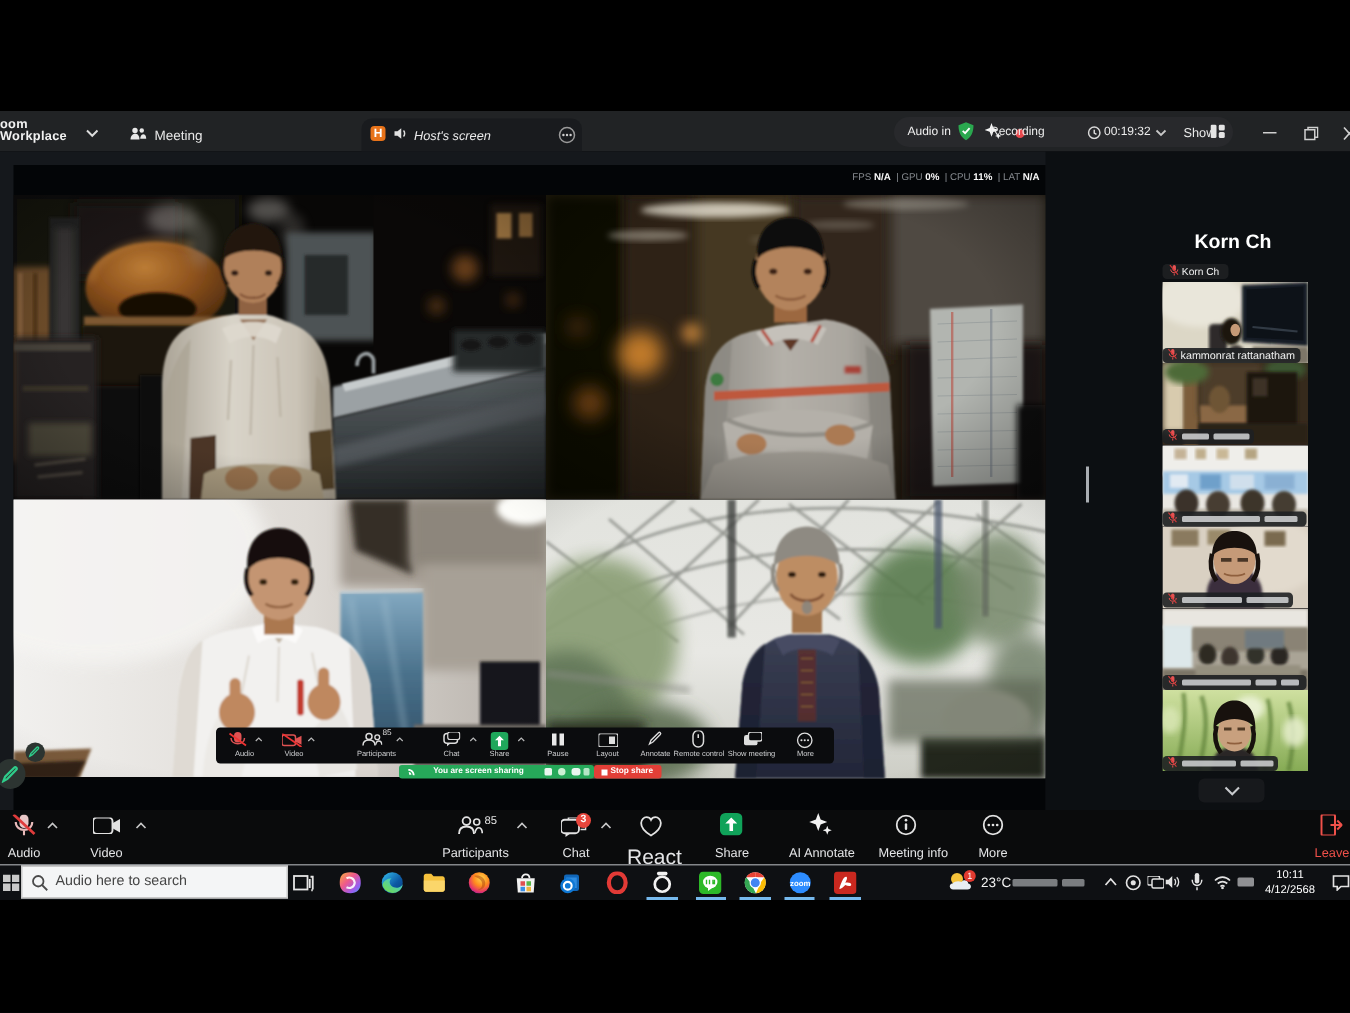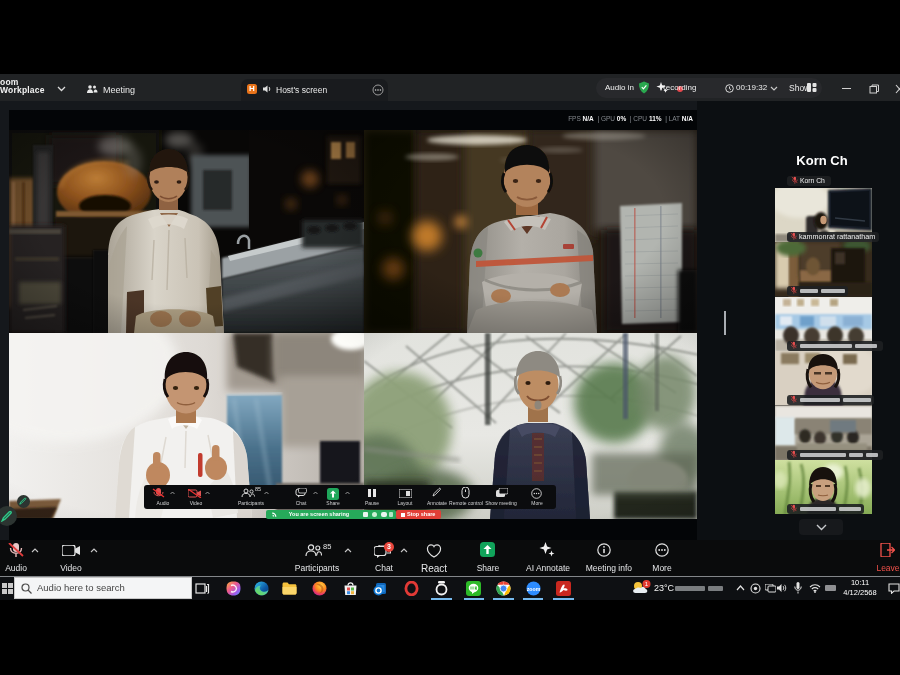--- a/index.html
+++ b/index.html
@@ -5,21 +5,21 @@
 * { margin:0; padding:0; box-sizing:border-box; }
 html,body { width:900px; height:675px; background:#000; overflow:hidden; font-family:"Liberation Sans",sans-serif; }
 .abs { position:absolute; }
 #stage { position:relative; width:900px; height:675px; background:#000; }
 
 #topbar { left:0; top:74px; width:900px; height:27px; background:#212325; }
 #logo { left:0; top:78px; color:#f2f2f2; font-weight:bold; font-size:8.5px; line-height:8px; letter-spacing:.2px;}
 #meetTxt { left:103px; top:85px; font-size:9px; color:#e8e8e8;text-align:center; }
 #tab { left:241px; top:79px; width:147px; height:22px; background:#191b1e; border-radius:7px 7px 0 0; }
 #tabH { left:247px; top:84px; width:10px; height:10px; background:#e8731a; border-radius:2.5px; color:#fff; font-size:8px; font-weight:bold; text-align:center; line-height:10px; }
-#tabTxt { left:276px; top:85px; font-size:8.5px; color:#e9e9e9; }
+#tabTxt { left:276px; top:85px; font-size:8.5px; color:#e9e9e9;font-style:italic; }
 #rpill { left:596px; top:78px; width:226px; height:20px; background:#28292c; border-radius:10px; }
 #signin { left:605px; top:83px; font-size:8px; color:#f0f0f0; }
 #rectxt { left:660px; top:83px; font-size:8px; color:#ececec; }
 #timetxt { left:736px; top:83px; font-size:8px; color:#ececec; }
 #viewtxt { left:789px; top:83px; font-size:8.5px; color:#ececec; }
 
 #winbg { left:0; top:101px; width:900px; height:439px; background:#15181c; }
 #rightbg { left:697px; top:101px; width:203px; height:439px; background:#0c0f12; }
 #sharebg { left:9px; top:110px; width:688px; height:430px; background:#030507; }
 #stats { left:0px; top:115px; width:693px; height:10px; font-size:6.5px; color:#8d9196; text-align:right; letter-spacing:0; }
@@ -30,21 +30,21 @@
 #q3 { left:9px; top:333px; width:355px; height:185px; }
 #q4 { left:364px; top:333px; width:333px; height:186px; }
 
 #mini { left:144px; top:485px; width:412px; height:24px; background:#0b0c0e; border-radius:3px; }
 #greenbar { left:266px; top:510px; width:130px; height:9px; background:#26a95a; border-radius:2px; color:#fff; font-size:5.5px; font-weight:bold; text-align:center; line-height:9px; }
 #stopbar { left:396px; top:510px; width:45px; height:9px; background:#e23f37; border-radius:2px; color:#fff; font-size:5.5px; font-weight:bold; text-align:center; line-height:9px; }
 .pcirc { border-radius:50%; background:#2c3431; display:flex; align-items:center; justify-content:center; }
 
 #sbname { left:772px; top:153px; width:100px; text-align:center; font-size:13px; font-weight:bold; color:#fff; }
 .thumb { position:absolute; left:774.5px; width:97px; overflow:hidden; background:#222; }
-.tag { position:absolute; background:rgba(30,32,34,.9); border-radius:3px; color:#f0f0f0; font-size:6.8px; line-height:10px; height:10px; white-space:nowrap; overflow:hidden;margin-left:12px; }
+.tag { position:absolute; background:rgba(30,32,34,.9); border-radius:3px; color:#f0f0f0; font-size:6.8px; line-height:10px; height:10px; white-space:nowrap; overflow:hidden; }
 .tag svg { vertical-align:-1px; }
 .tx { display:inline-block; height:4px; background:#e3e4e5; border-radius:1px; margin-left:3px; opacity:.78; }
 #sbchev { left:799px; top:519px; width:44px; height:16px; background:#17191c; border-radius:4px; }
 #scrollb { left:724px; top:311px; width:2px; height:24px; background:#a9adb2; }
 
 #mainbar { left:0; top:540px; width:900px; height:36px; background:#0a0b0c; }
 .tb { position:absolute; top:540px; text-align:center; white-space:nowrap; }
 
 #taskbar { left:0; top:576px; width:900px; height:24px; background:#0e1013; border-top:1px solid #83868a; }
 #searchbox { left:14px; top:577px; width:178px; height:22px; background:#f4f5f6; border:1px solid #c8c8c8; }
@@ -683,21 +683,21 @@
       <path d="M5 1.5 L5 0 L16.5 0 L16.5 8 L13 8" stroke="#e2e2e2" stroke-width="1.1" fill="none"></path>
     </svg>
 <div class="abs" style="left:384px;top:542px;width:10px;height:10px;border-radius:50%;background:#e8463c;color:#fff;font-size:7px;font-weight:bold;text-align:center;line-height:10px">3</div>
 <svg class="abs" style="left:400px;top:548px" width="8" height="5" viewBox="0 0 8 5">
       <path d="M1 4 L4 1 L7 4" stroke="#c8c8c8" stroke-width="1.1" fill="none"></path>
     </svg>
 <div class="abs tb" style="left:368px;top:563px;width:32px;text-align:center;font-size:8.5px;color:#e4e5e7">Chat</div>
 <svg class="abs" style="left:426px;top:544px" width="16" height="14" viewBox="0 0 16 14">
       <path d="M8 13 C-2 7 1.5 .8 5 .8 C6.8 .8 7.6 1.8 8 2.6 C8.4 1.8 9.2 .8 11 .8 C14.5 .8 18 7 8 13 Z" stroke="#e2e2e2" stroke-width="1.2" fill="none"></path>
     </svg>
-<div class="abs tb" style="left:418px;top:563px;width:32px;text-align:center;font-size:10px;color:#e4e5e7">React</div>
+<div class="abs tb" style="left:418px;top:563px;width:32px;text-align:center;font-size:14px;color:#e4e5e7">React</div>
 <svg class="abs" style="left:480px;top:542px" width="15" height="15" viewBox="0 0 15 15">
       <rect width="15" height="15" rx="3.5" fill="#10a35a"></rect>
       <path d="M7.5 3 L11.5 7 L8.7 7 L8.7 12 L6.3 12 L6.3 7 L3.5 7 Z" fill="#fff"></path>
     </svg>
 <div class="abs tb" style="left:472px;top:563px;width:32px;text-align:center;font-size:8.5px;color:#e4e5e7">Share</div>
 <svg class="abs" style="left:539px;top:542px" width="16" height="15" viewBox="0 0 16 15">
       <path d="M6.5 0 L8.1 4.4 L12.5 6 L8.1 7.6 L6.5 12 L4.9 7.6 L.5 6 L4.9 4.4 Z" fill="#f2f2f2"></path>
       <path d="M12.5 8.5 L13.3 10.7 L15.5 11.5 L13.3 12.3 L12.5 14.5 L11.7 12.3 L9.5 11.5 L11.7 10.7 Z" fill="#f2f2f2"></path>
     </svg>
 <div class="abs tb" style="left:522px;top:563px;width:52px;text-align:center;font-size:8.5px;color:#e4e5e7">AI Annotate</div>

